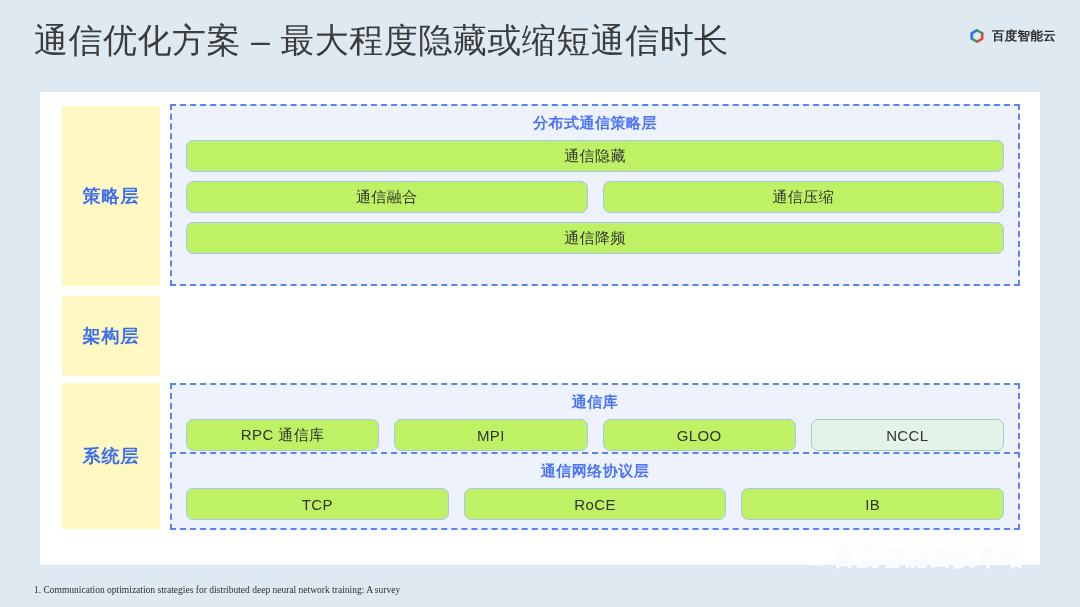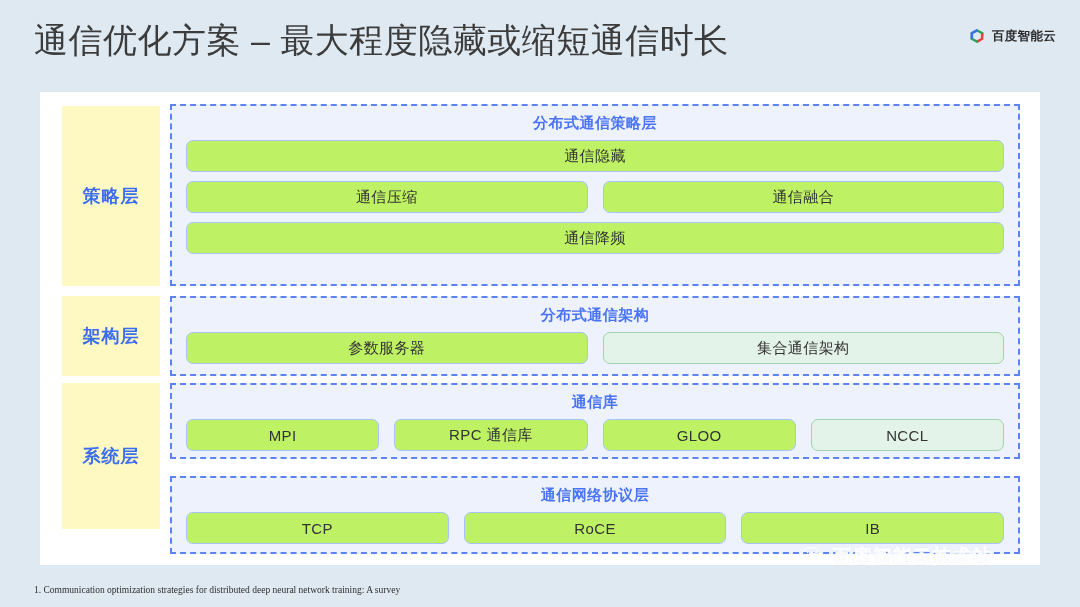--- a/index.html
+++ b/index.html
@@ -48,21 +48,21 @@
   
   .section{
     position:absolute;left:130px;width:850px;
     background:#edf2fd;
     border:2px dashed #5b84f2;
     box-sizing:border-box;
   }
   .sec-1{top:12px;height:182px;}
   .sec-2{top:204px;height:80px;}
   .sec-3{top:291px;height:76px;}
-  .sec-4{top:384px;height:78px;}
+  .sec-4{top:360px;height:78px;}
 
   .sec-title{
     text-align:center;
     font-size:15px;font-weight:bold;color:#4a74f5;
     margin-top:8px;margin-bottom:7px;
     letter-spacing:.5px;
   }
 
   .row{
     display:flex;gap:15px;
@@ -86,21 +86,21 @@
     border-color:#9ed4ae;
   }
 
   
   .watermark{
     position:absolute;left:800px;top:543px;
     display:flex;align-items:center;gap:7px;
     pointer-events:none;
   }
   .wm-text{
-    font-size:18px;font-weight:bold;letter-spacing:2px;
+    font-size:22px;font-weight:bold;letter-spacing:2px;
     color:rgba(255,255,255,.0);
     -webkit-text-stroke:1.1px rgba(255,255,255,.92);
     text-shadow:0 0 2px rgba(120,150,190,.35);
     white-space:nowrap;
   }
   .wm-icon{width:26px;height:26px;display:block;}
 
   
   .footnote{
     position:absolute;left:34px;top:585px;
@@ -137,41 +137,34 @@
   <div class="side-tile side-3">
     <span>系统层</span>
   </div>
 
   <div class="section sec-1">
     <div class="sec-title">分布式通信策略层</div>
     <div class="row">
       <div class="box">通信隐藏</div>
     </div>
     <div class="row">
+      <div class="box">通信融合</div>
       <div class="box">通信压缩</div>
-      <div class="box">通信融合</div>
     </div>
     <div class="row">
       <div class="box">通信降频</div>
     </div>
   </div>
 
-  <div class="section sec-2">
-    <div class="sec-title">分布式通信架构</div>
-    <div class="row">
-      <div class="box">参数服务器</div>
-      <div class="box green">集合通信架构</div>
-    </div>
-  </div>
 
   <div class="section sec-3">
     <div class="sec-title">通信库</div>
     <div class="row">
+      <div class="box">RPC 通信库</div>
       <div class="box">MPI</div>
-      <div class="box">RPC 通信库</div>
       <div class="box">GLOO</div>
       <div class="box green">NCCL</div>
     </div>
   </div>
 
   <div class="section sec-4">
     <div class="sec-title">通信网络协议层</div>
     <div class="row">
       <div class="box">TCP</div>
       <div class="box">RoCE</div>

